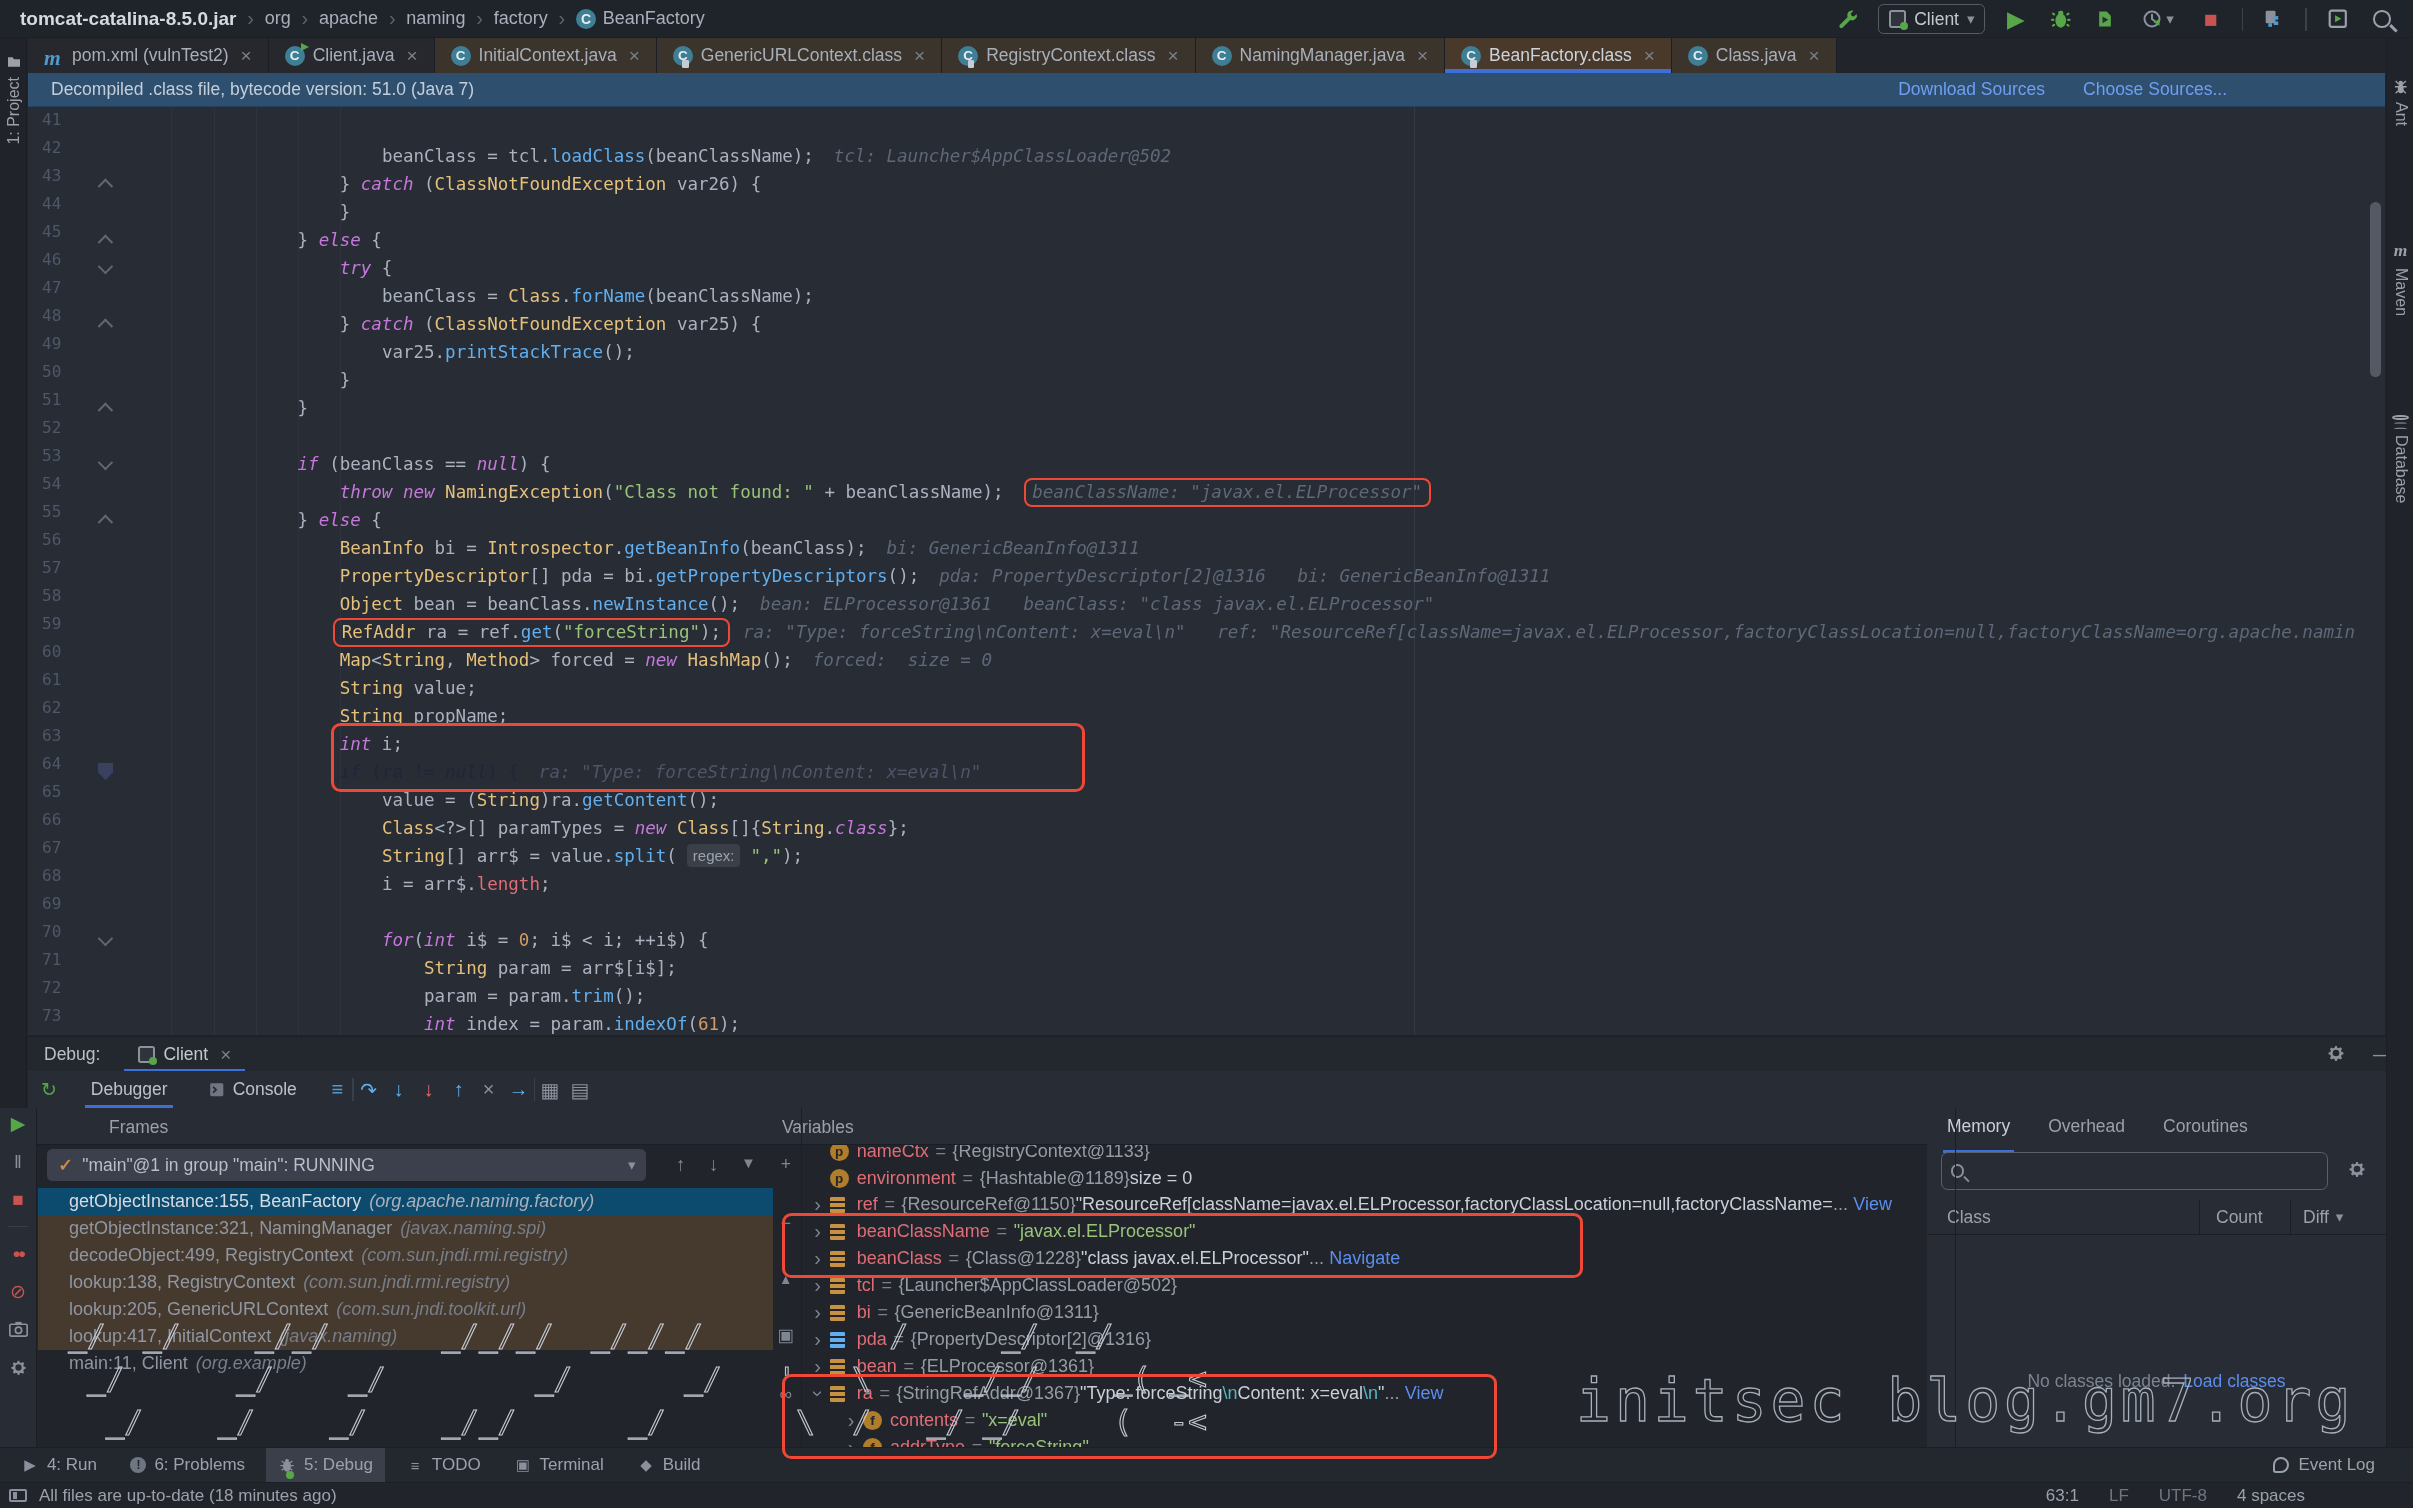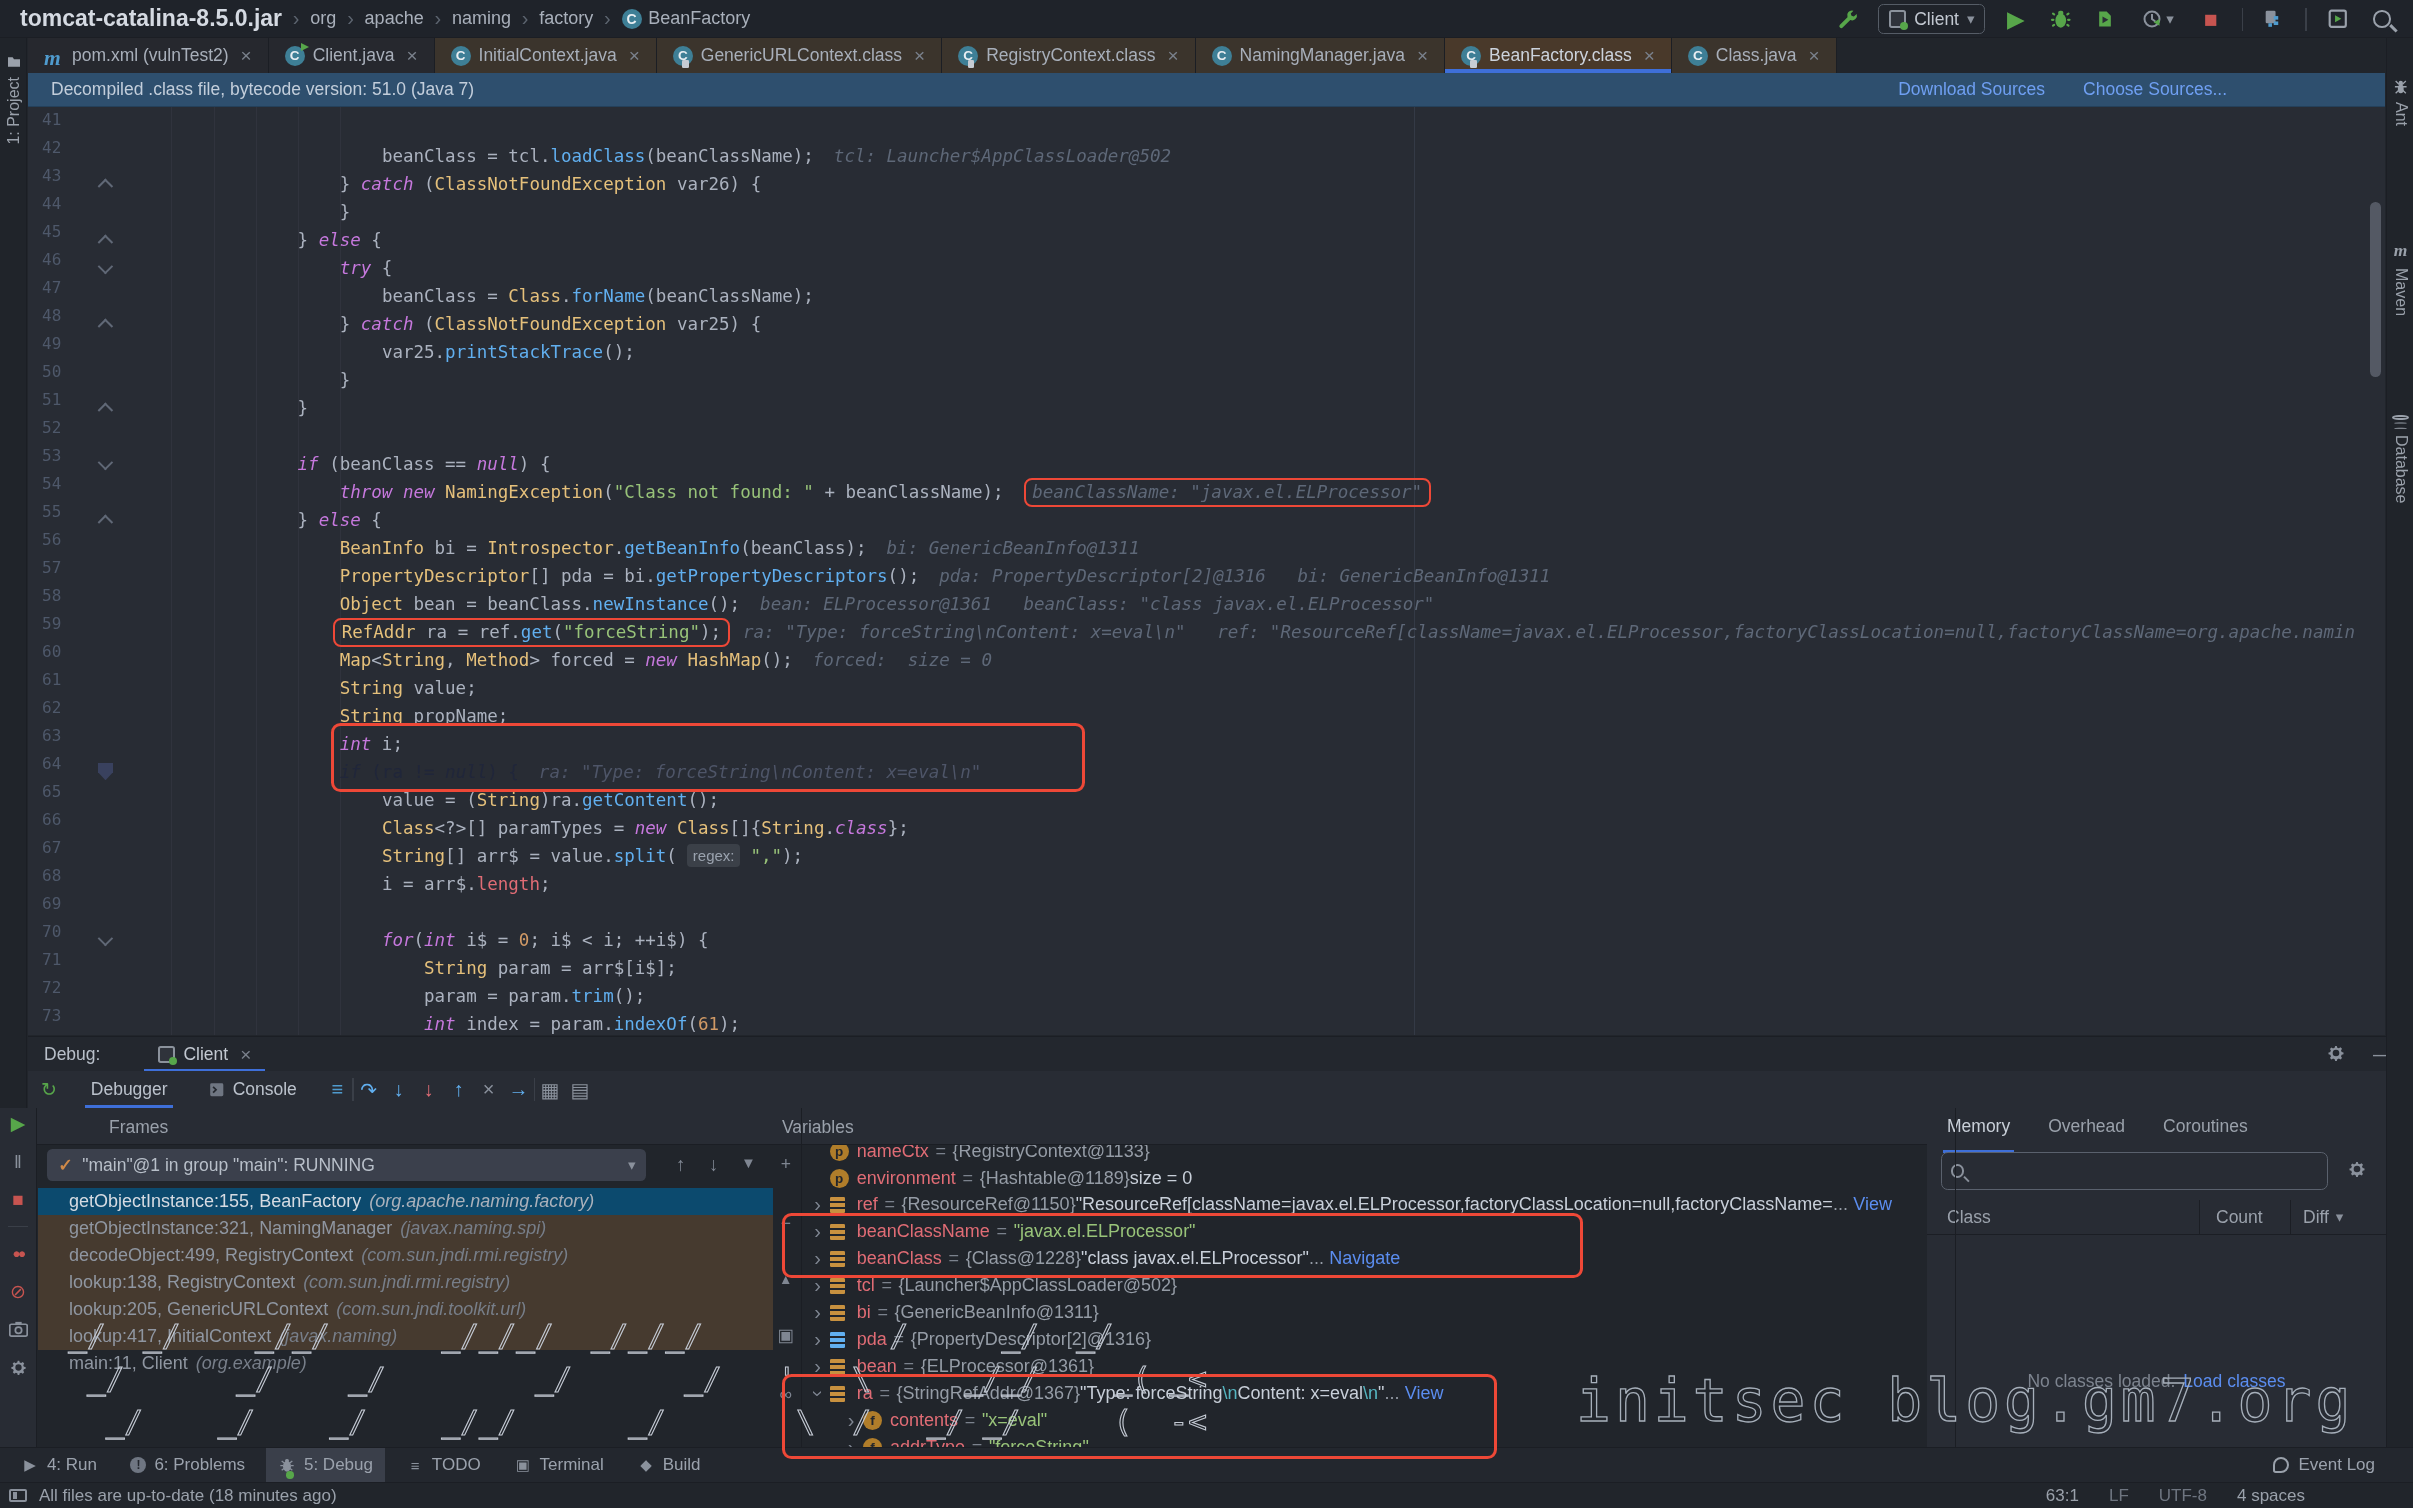--- a/index.html
+++ b/index.html
@@ -8,21 +8,21 @@
   }
   *{margin:0;padding:0;box-sizing:border-box;}
   html,body{background:#14161a;}
   body{font-family:"Liberation Sans",sans-serif;}
   #app{position:relative;width:2413px;height:1508px;background:var(--bar);overflow:hidden;color:var(--text);}
 
   
   #titlebar{position:absolute;left:0;top:0;width:2413px;height:38px;background:#1f232a;display:flex;align-items:center;padding-left:20px;border-bottom:0.7px solid var(--border);}
   #breadcrumb{display:flex;align-items:center;font-size:18px;color:#a9b0bb;}
   .crumb{display:flex;align-items:center;gap:6.7px;}
-  .crumb.bold span{font-weight:bold;color:#d5dae2;font-size:23px;}
+  .crumb.bold span{font-weight:bold;color:#d5dae2;font-size:19px;}
   .crumb-sep{color:#5d6570;margin:0 10.8px;font-size:20px;}
   .cicon{display:inline-block;width:20px;height:20px;border-radius:50%;background:#3e7f96;color:#e8eef2;font-style:normal;font-weight:bold;font-size:14px;line-height:20px;text-align:center;}
   #tb-actions{position:absolute;right:17.5px;top:0;height:38px;display:flex;align-items:center;gap:17.5px;}
   .tbi{display:flex;align-items:center;justify-content:center;width:27px;height:27px;}
   #runconfig{display:flex;align-items:center;gap:8px;border:1.3px solid #555c66;border-radius:5.4px;height:30px;padding:0 9.4px;color:#c2c8d1;font-size:17.5px;}
   .appico{position:relative;display:inline-block;width:17.5px;height:17.5px;border:2px solid #8b929c;border-radius:2.7px;background:#2f333b;}
   .appico::after{content:"";position:absolute;right:-4px;bottom:-4px;width:8px;height:8px;border-radius:50%;background:#57a64a;}
   .caret{color:#8a919c;font-size:15px;}
   .sep-v{width:1.3px;height:23px;background:#3a3f48;}
   #search-mag{position:relative;width:17.5px;height:17.5px;border:2.7px solid #9aa1ab;border-radius:50%;}
@@ -81,21 +81,21 @@
   .tk-p{color:#abb2bf;}
   .tk-c{display:inline-block;background:#3b4048;color:#9aa2ae;border-radius:4px;padding:0 5.4px;font-size:15px;line-height:23px;vertical-align:1.3px;font-family:"Liberation Sans",sans-serif;}
   .hint{color:#5e6878;font-style:italic;margin-left:20px;}
   .cl.hl .g-rest{background:#c6c4ee;}
   .cl.hl .tk-k,.cl.hl .tk-p{color:#20263a;}
   .cl.hl .hint{color:#4e5568;}
   .redbox{border:2.7px solid var(--anno);border-radius:8px;padding:2px 6.7px 3.4px;margin:-2px -6.7px -3.4px;}
   #execbox{position:absolute;left:303px;top:617px;width:754px;height:69px;border:3.4px solid var(--anno);border-radius:9.4px;z-index:30;}
 
   
-  #debughead{position:absolute;left:28px;top:1036px;right:0;height:36px;background:#23272e;border-top:0.7px solid var(--border);display:flex;align-items:center;font-size:17.5px;gap:20px;}
+  #debughead{position:absolute;left:28px;top:1036px;right:0;height:36px;background:#23272e;border-top:0.7px solid var(--border);display:flex;align-items:center;font-size:17.5px;}
   #debughead .dlabel{margin-left:16px;color:#b9c0ca;}
   .dtab{position:relative;display:flex;align-items:center;gap:8px;height:36px;padding:0 13.5px;margin-left:24px;color:#c2c8d1;}
   .dtab::after{content:"";position:absolute;left:0;right:0;bottom:0;height:3.4px;background:var(--accent);}
   #debughead .right{margin-left:auto;display:flex;gap:27px;margin-right:20px;color:#8a919c;}
   #debugbar{position:absolute;left:28px;top:1071px;right:0;height:37px;background:var(--panel);display:flex;align-items:center;font-size:17.5px;}
   .dbtab{position:relative;height:37px;display:flex;align-items:center;gap:6.7px;padding:0 5.4px;color:#bbc2cc;}
   .dbtab.on::after{content:"";position:absolute;left:0;right:0;bottom:0;height:3.4px;background:var(--accent);}
   .stepico{width:30px;text-align:center;font-size:20px;color:#61afef;}
   .stepico.red{color:#e06c75;}
   .stepico.gray{color:#8a919c;}

